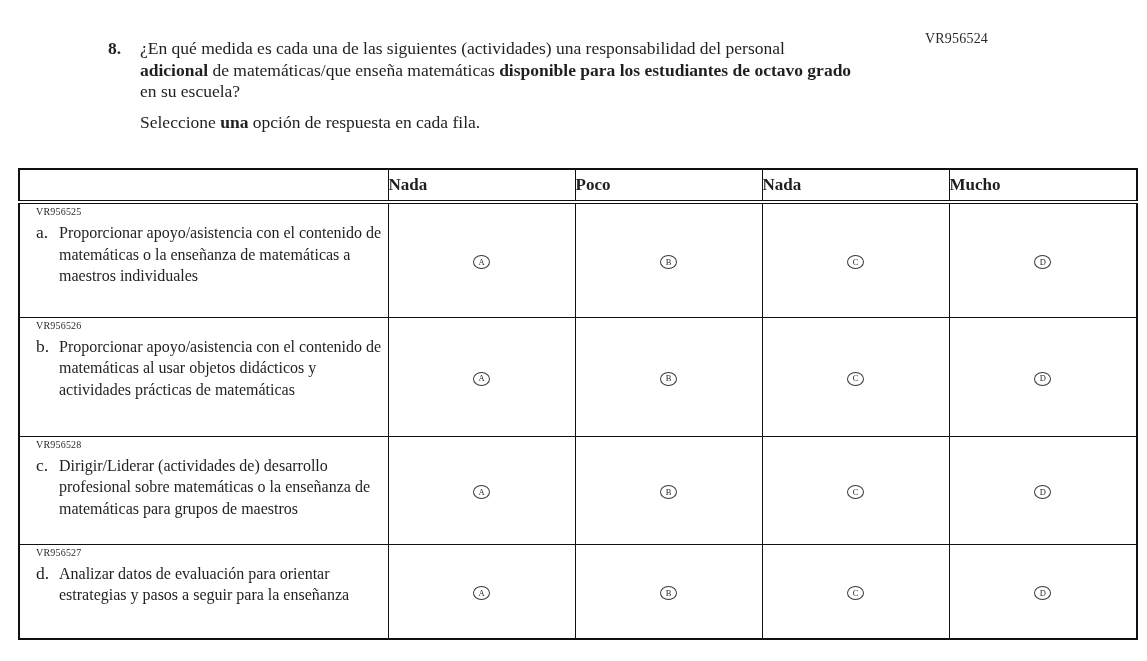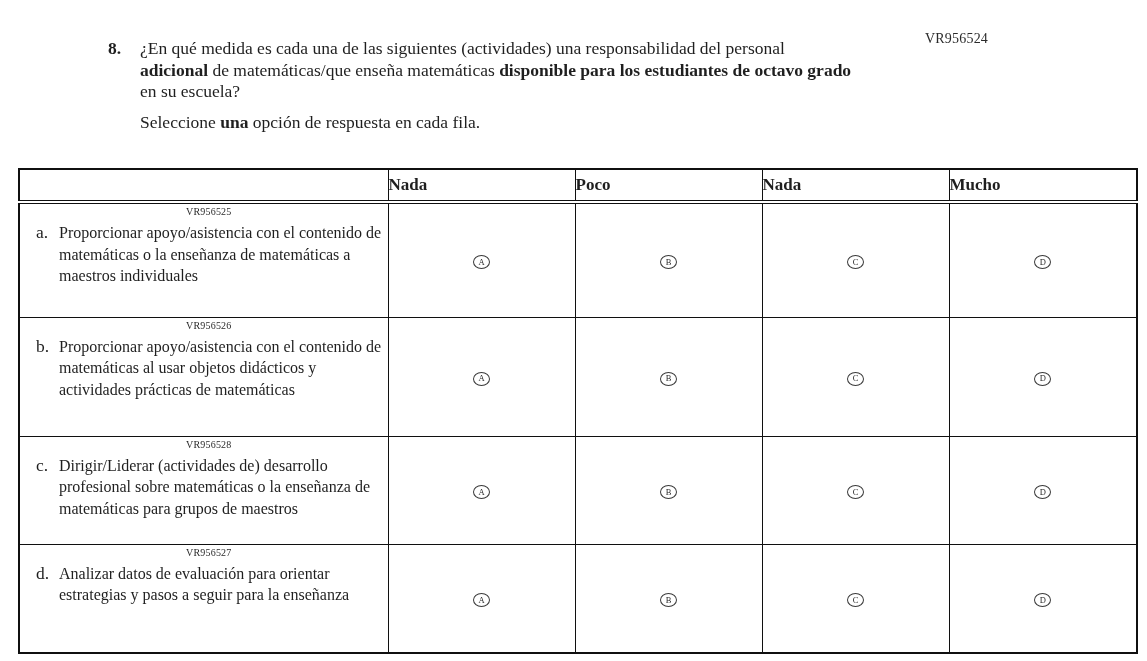--- a/index.html
+++ b/index.html
@@ -59,21 +59,21 @@
     font-weight: bold;
     text-align: left;
     vertical-align: middle;
     border-bottom: 4px double #101010;
   }
   .item-cell {
     vertical-align: top;
     padding: 2px 6px 4px 16px;
   }
   .vr-code {
-    text-align: center;
+    text-align: left;
     font-size: 10px;
     color: #2a2a2a;
     line-height: 12px;
     margin-bottom: 4px;
     letter-spacing: 0.2px;
   }
   .item-line { display: flex; }
   .item-label {
     flex: 0 0 23px;
     font-size: 17.5px;
@@ -97,21 +97,21 @@
     justify-content: center;
     font-size: 8.5px;
     line-height: 1;
     color: #2a2a2a;
     cursor: pointer;
     background: #fff;
   }
   .row-a { height: 115px; }
   .row-b { height: 119px; }
   .row-c { height: 108px; padding-left: 28px; }
-  .row-d { height: 109px; }
+  .row-d { height: 95px; }
 </style>
 </head>
 <body>
 
 <div class="form-code-top">VR956524</div>
 
 <div class="question-block">
   <div class="q-number">8.</div>
   <div class="q-content">
     <div class="q-text"><span>¿En qué medida es cada una de las siguientes (actividades) una responsabilidad del personal </span><b>adicional</b><span> de matemáticas/que enseña matemáticas </span><b>disponible para los estudiantes de octavo grado</b><span> en su escuela?</span></div>

